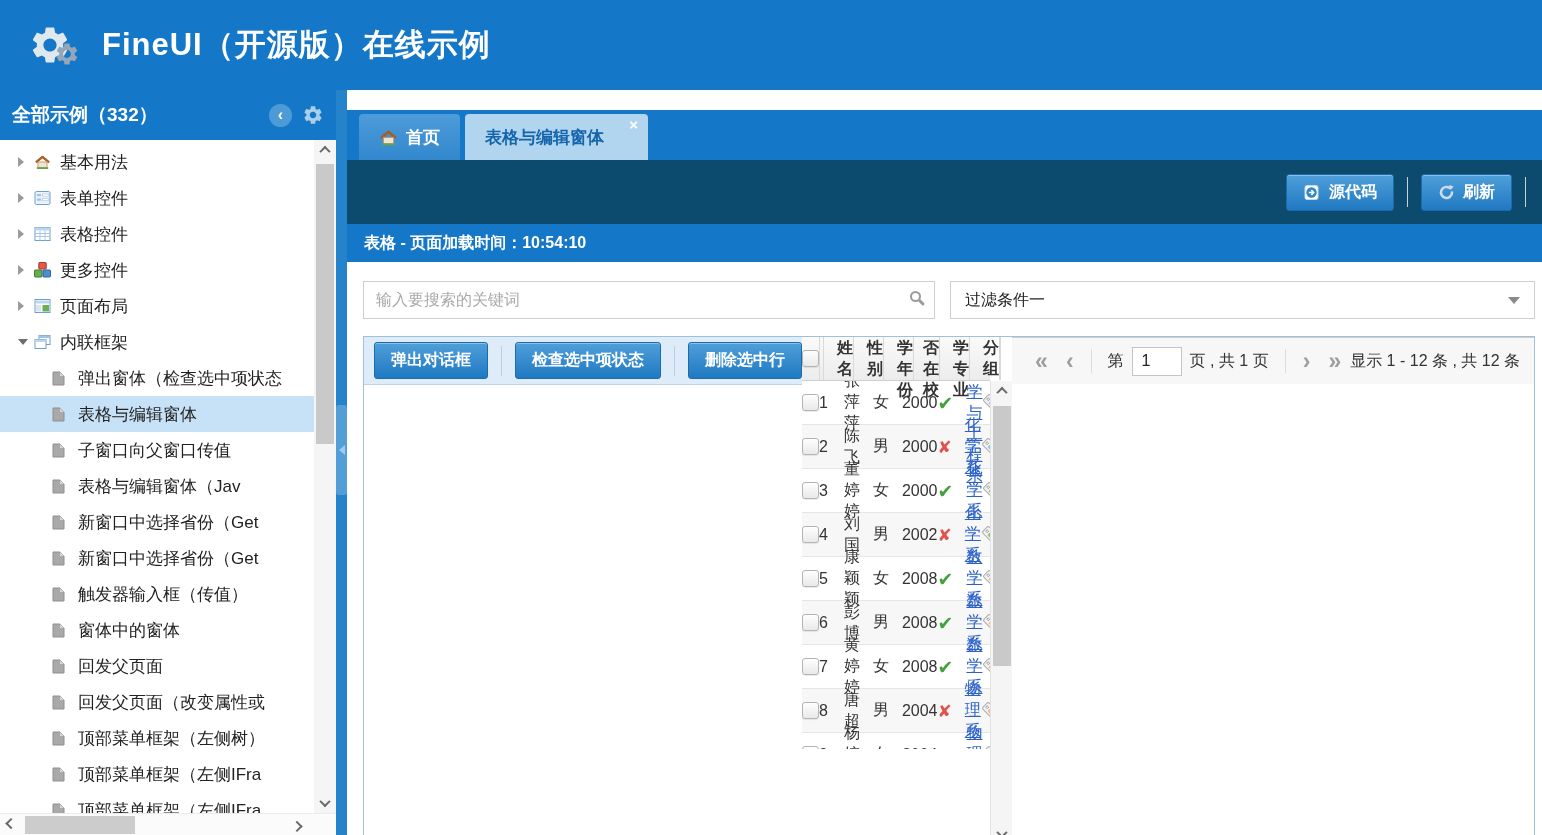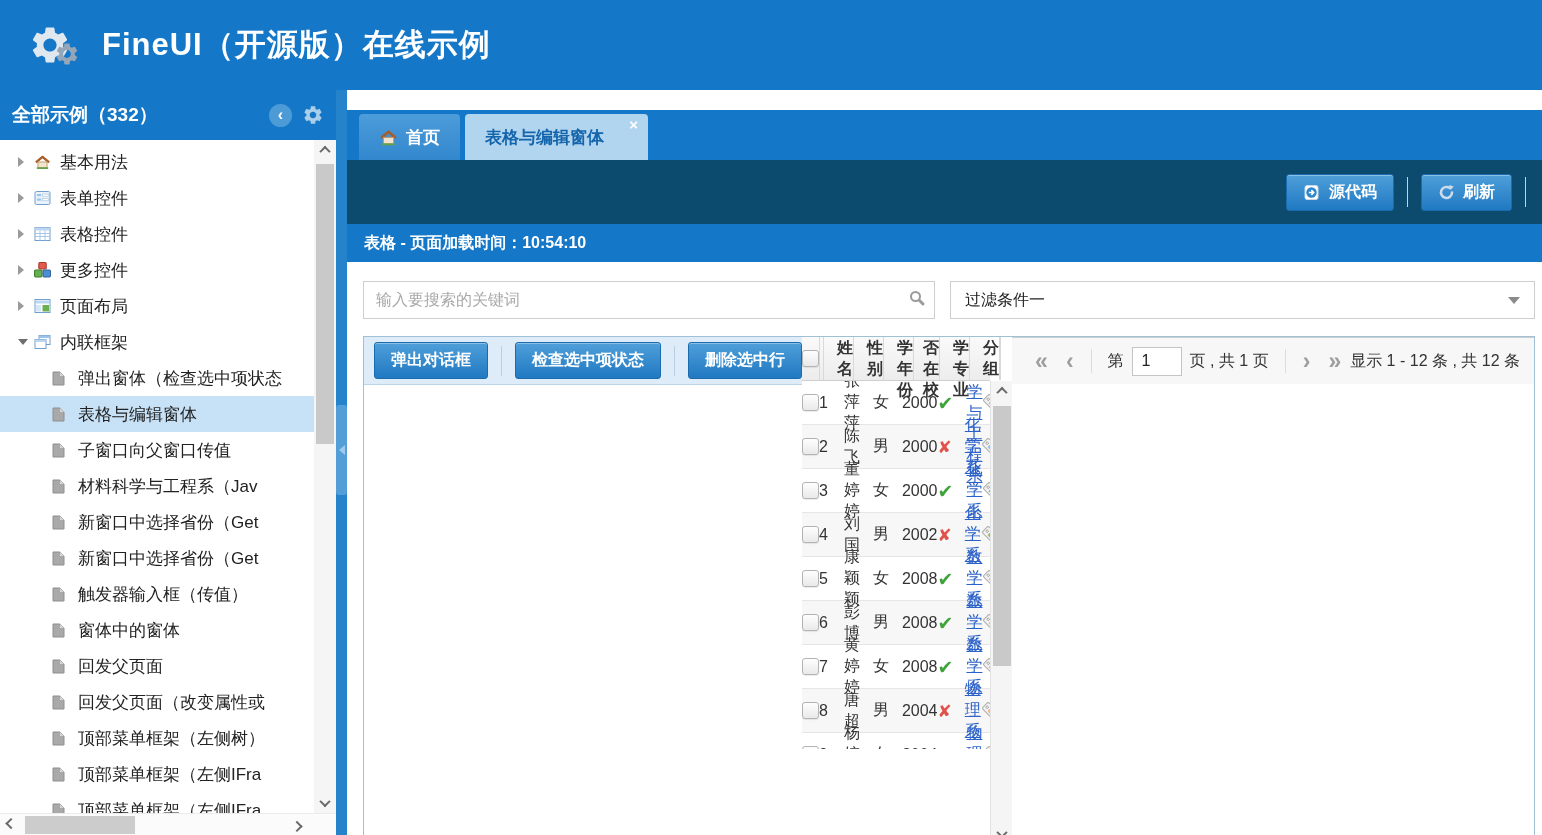--- a/index.html
+++ b/index.html
@@ -268,21 +268,21 @@
               </span>
               <span class="tlabel">子窗口向父窗口传值</span>
             </div>
             <div class="tree-item child">
               <span class="tico">
                 <svg width="13" height="15" viewBox="0 0 13 15">
                   <path d="M1 1 h7 l4 4 v9 h-11 z" fill="#a9a9a9" stroke="#8f8f8f"></path>
                   <path d="M8 1 l4 4 h-4 z" fill="#d6d6d6"></path>
                 </svg>
               </span>
-              <span class="tlabel">材料科学与工程系（Jav</span>
+              <span class="tlabel">表格与编辑窗体（Jav</span>
             </div>
             <div class="tree-item child">
               <span class="tico">
                 <svg width="13" height="15" viewBox="0 0 13 15">
                   <path d="M1 1 h7 l4 4 v9 h-11 z" fill="#a9a9a9" stroke="#8f8f8f"></path>
                   <path d="M8 1 l4 4 h-4 z" fill="#d6d6d6"></path>
                 </svg>
               </span>
               <span class="tlabel">新窗口中选择省份（Get</span>
             </div>

